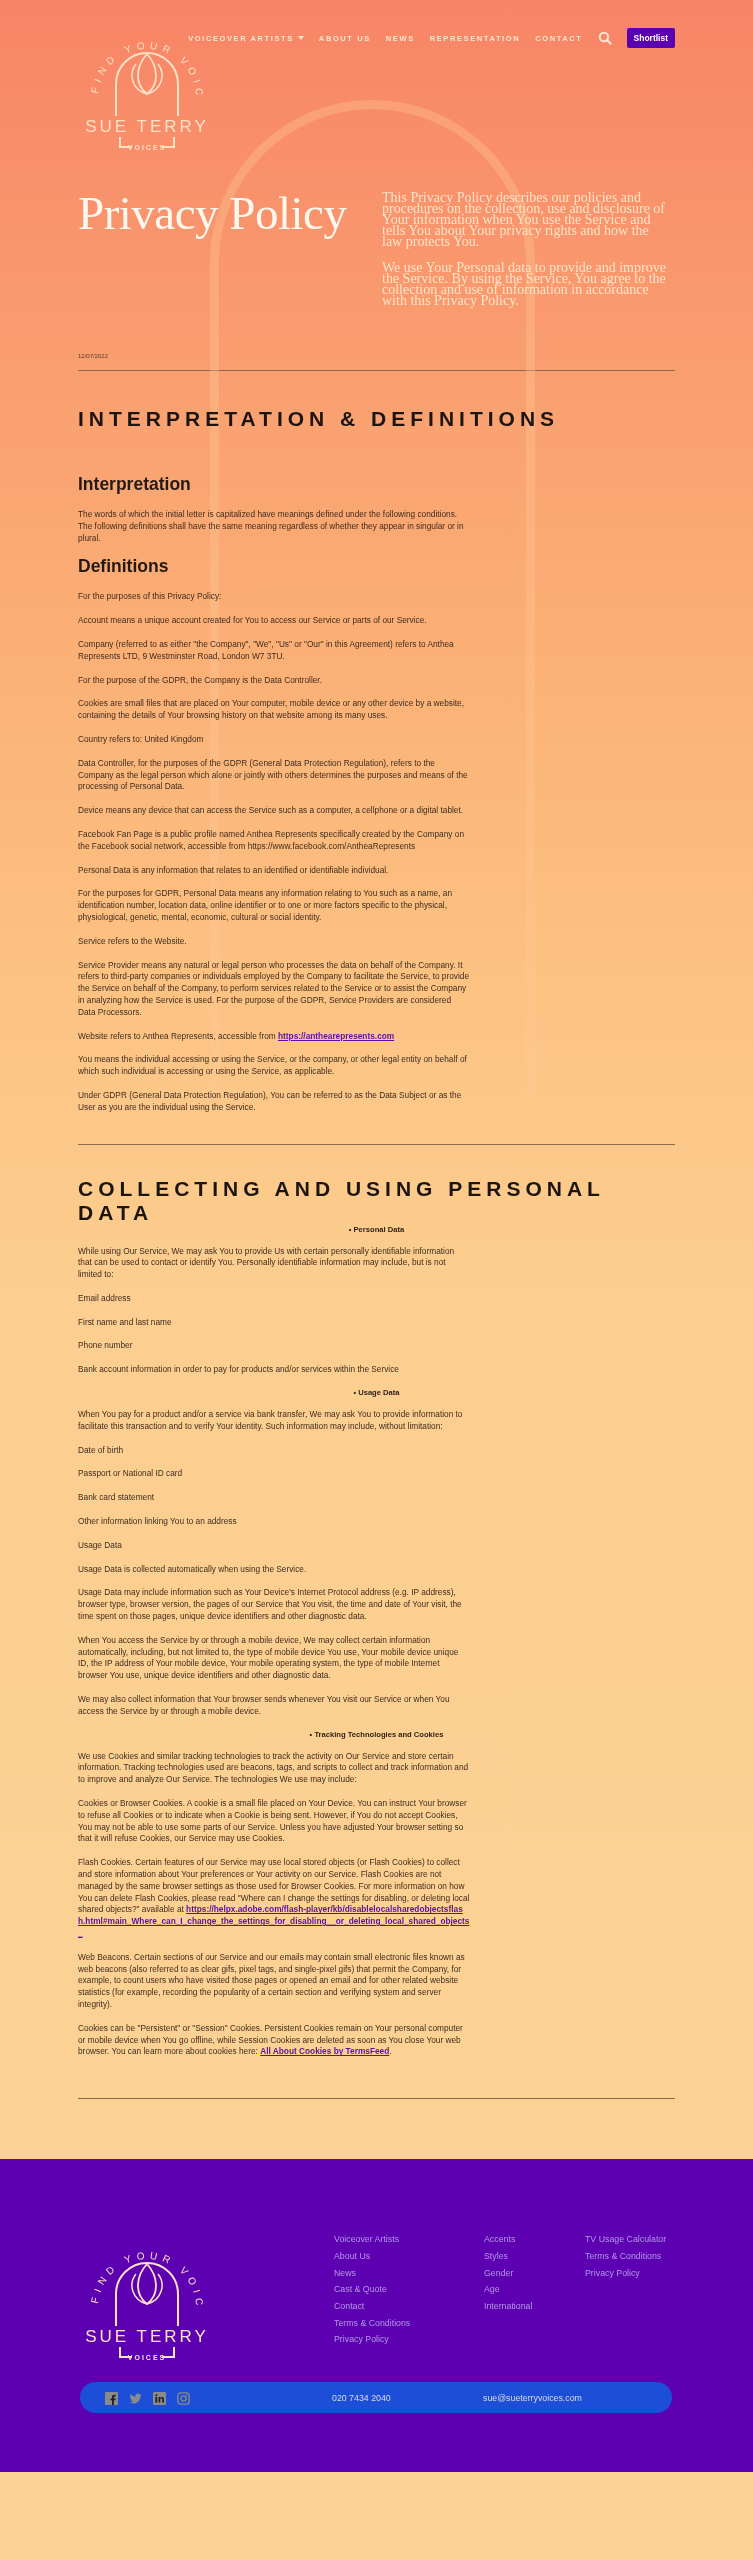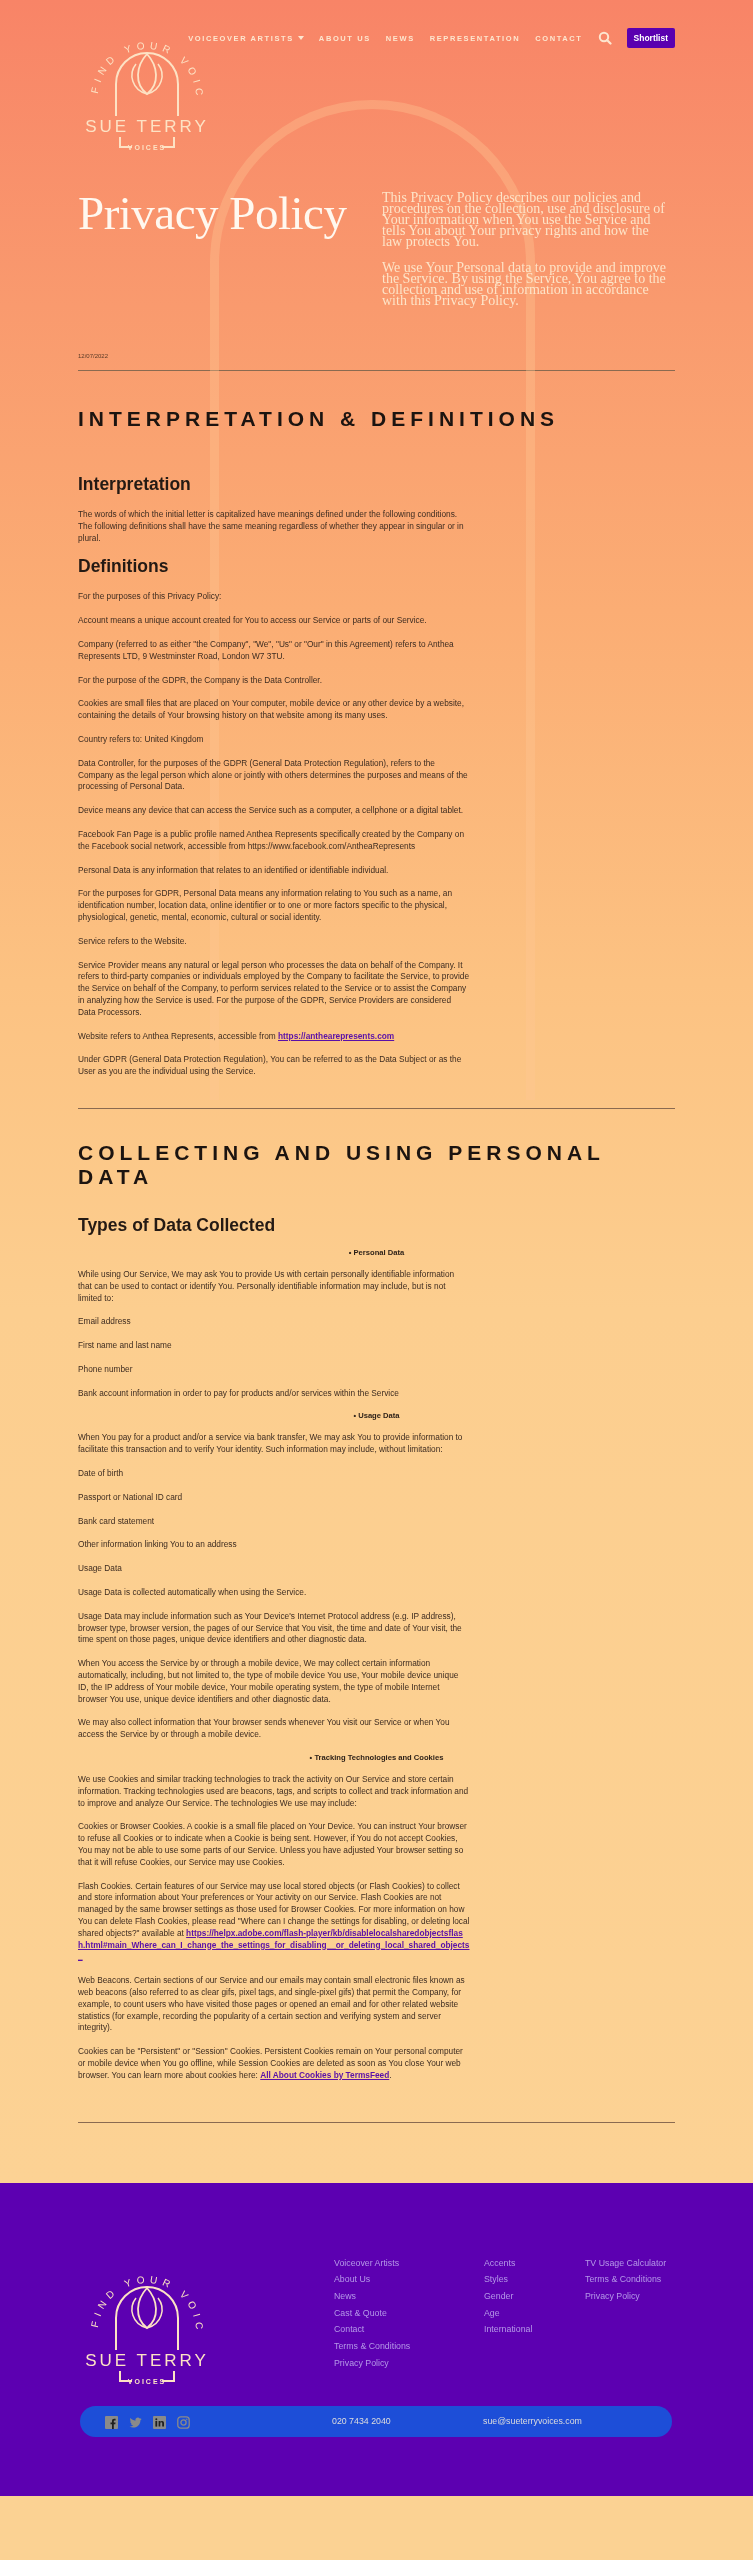--- a/index.html
+++ b/index.html
@@ -160,27 +160,27 @@
     <p class="body">Cookies are small files that are placed on Your computer, mobile device or any other device by a website, containing the details of Your browsing history on that website among its many uses.</p>
     <p class="body">Country refers to: United Kingdom</p>
     <p class="body">Data Controller, for the purposes of the GDPR (General Data Protection Regulation), refers to the Company as the legal person which alone or jointly with others determines the purposes and means of the processing of Personal Data.</p>
     <p class="body">Device means any device that can access the Service such as a computer, a cellphone or a digital tablet.</p>
     <p class="body">Facebook Fan Page is a public profile named Anthea Represents specifically created by the Company on the Facebook social network, accessible from https://www.facebook.com/AntheaRepresents</p>
     <p class="body">Personal Data is any information that relates to an identified or identifiable individual.</p>
     <p class="body">For the purposes for GDPR, Personal Data means any information relating to You such as a name, an identification number, location data, online identifier or to one or more factors specific to the physical, physiological, genetic, mental, economic, cultural or social identity.</p>
     <p class="body">Service refers to the Website.</p>
     <p class="body">Service Provider means any natural or legal person who processes the data on behalf of the Company. It refers to third-party companies or individuals employed by the Company to facilitate the Service, to provide the Service on behalf of the Company, to perform services related to the Service or to assist the Company in analyzing how the Service is used. For the purpose of the GDPR, Service Providers are considered Data Processors.</p>
     <p class="body"><span>Website refers to Anthea Represents, accessible from </span><a class="link">https://anthearepresents.com</a></p>
+    <p class="body">You means the individual accessing or using the Service, or the company, or other legal entity on behalf of which such individual is accessing or using the Service, as applicable.</p>
     <p class="body">Under GDPR (General Data Protection Regulation), You can be referred to as the Data Subject or as the User as you are the individual using the Service.</p>
   </div>
   <div class="rule" style="margin-top:30px;"></div>
 
   <div class="content" style="padding-top:32px;">
     <h2 class="section-title">Collecting and Using Personal Data</h2>
-    <h2 class="sub" style="margin-top:26px;margin-bottom:12px;">Types of Data Collected</h2>
     <p class="bullet">• Personal Data</p>
     <p class="body">While using Our Service, We may ask You to provide Us with certain personally identifiable information that can be used to contact or identify You. Personally identifiable information may include, but is not limited to:</p>
     <p class="body">Email address</p>
     <p class="body">First name and last name</p>
     <p class="body">Phone number</p>
     <p class="body">Bank account information in order to pay for products and/or services within the Service</p>
     <p class="bullet">• Usage Data</p>
     <p class="body">When You pay for a product and/or a service via bank transfer, We may ask You to provide information to facilitate this transaction and to verify Your identity. Such information may include, without limitation:</p>
     <p class="body">Date of birth</p>
     <p class="body">Passport or National ID card</p>

